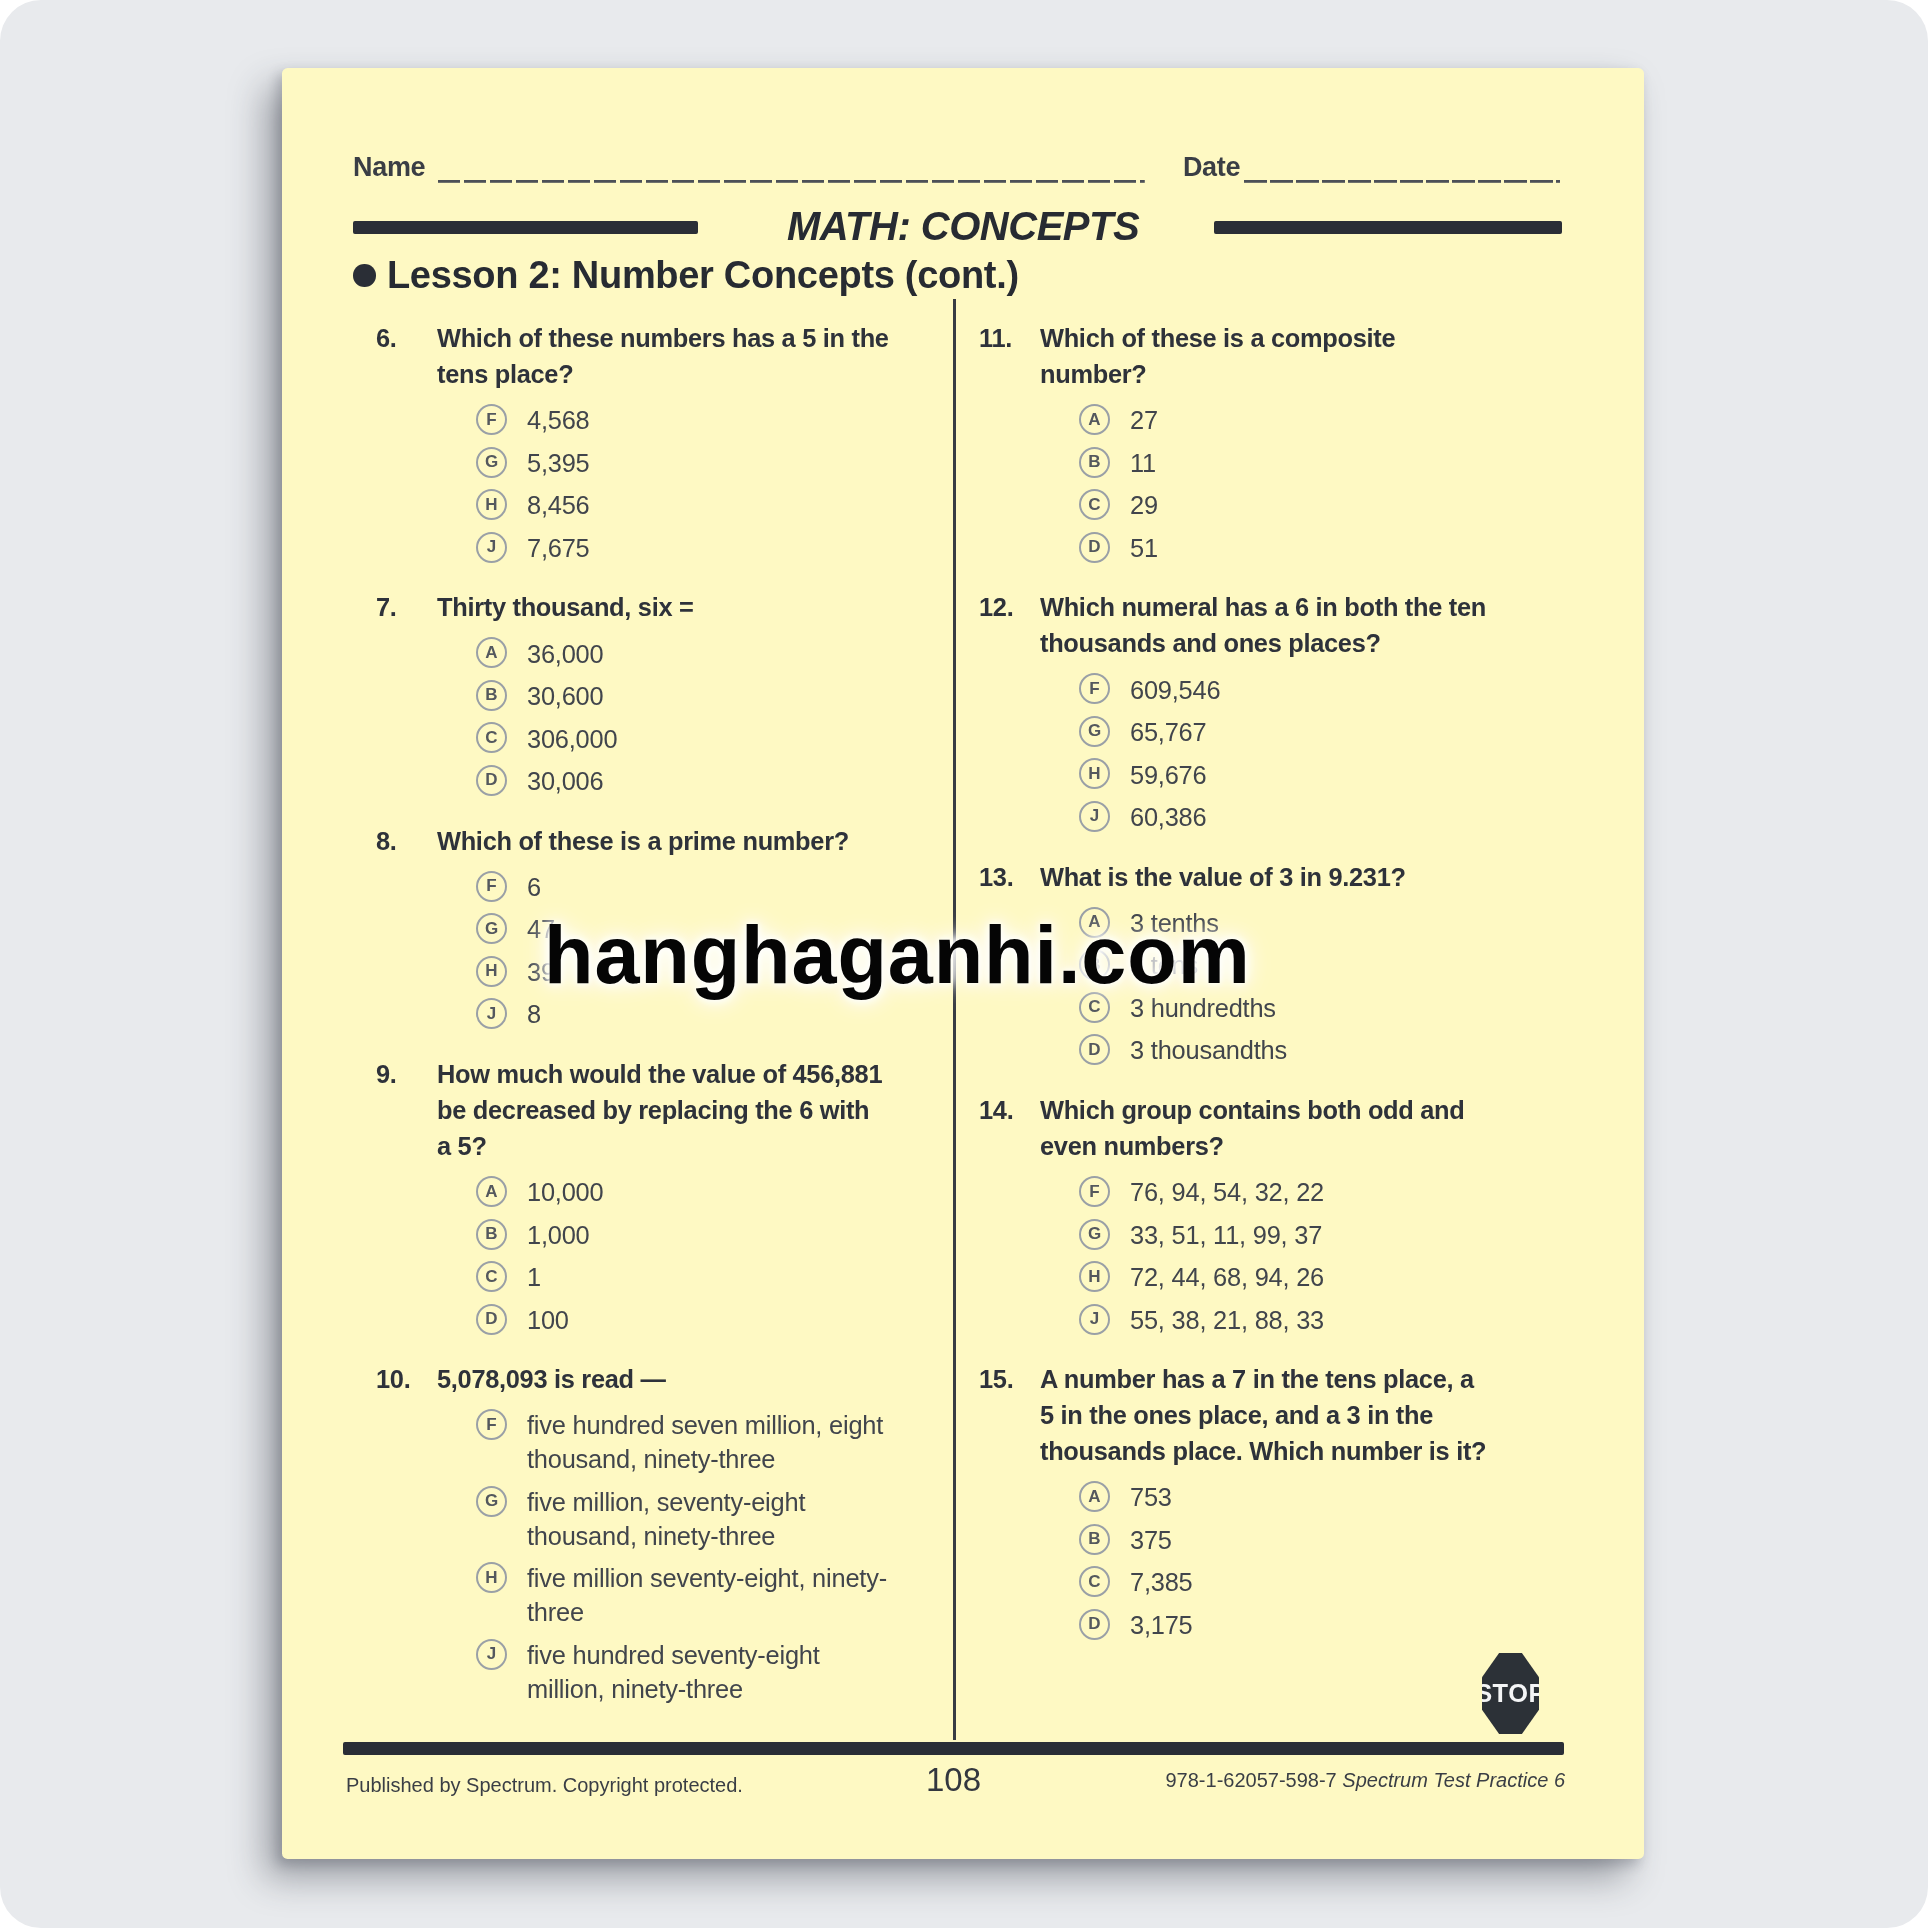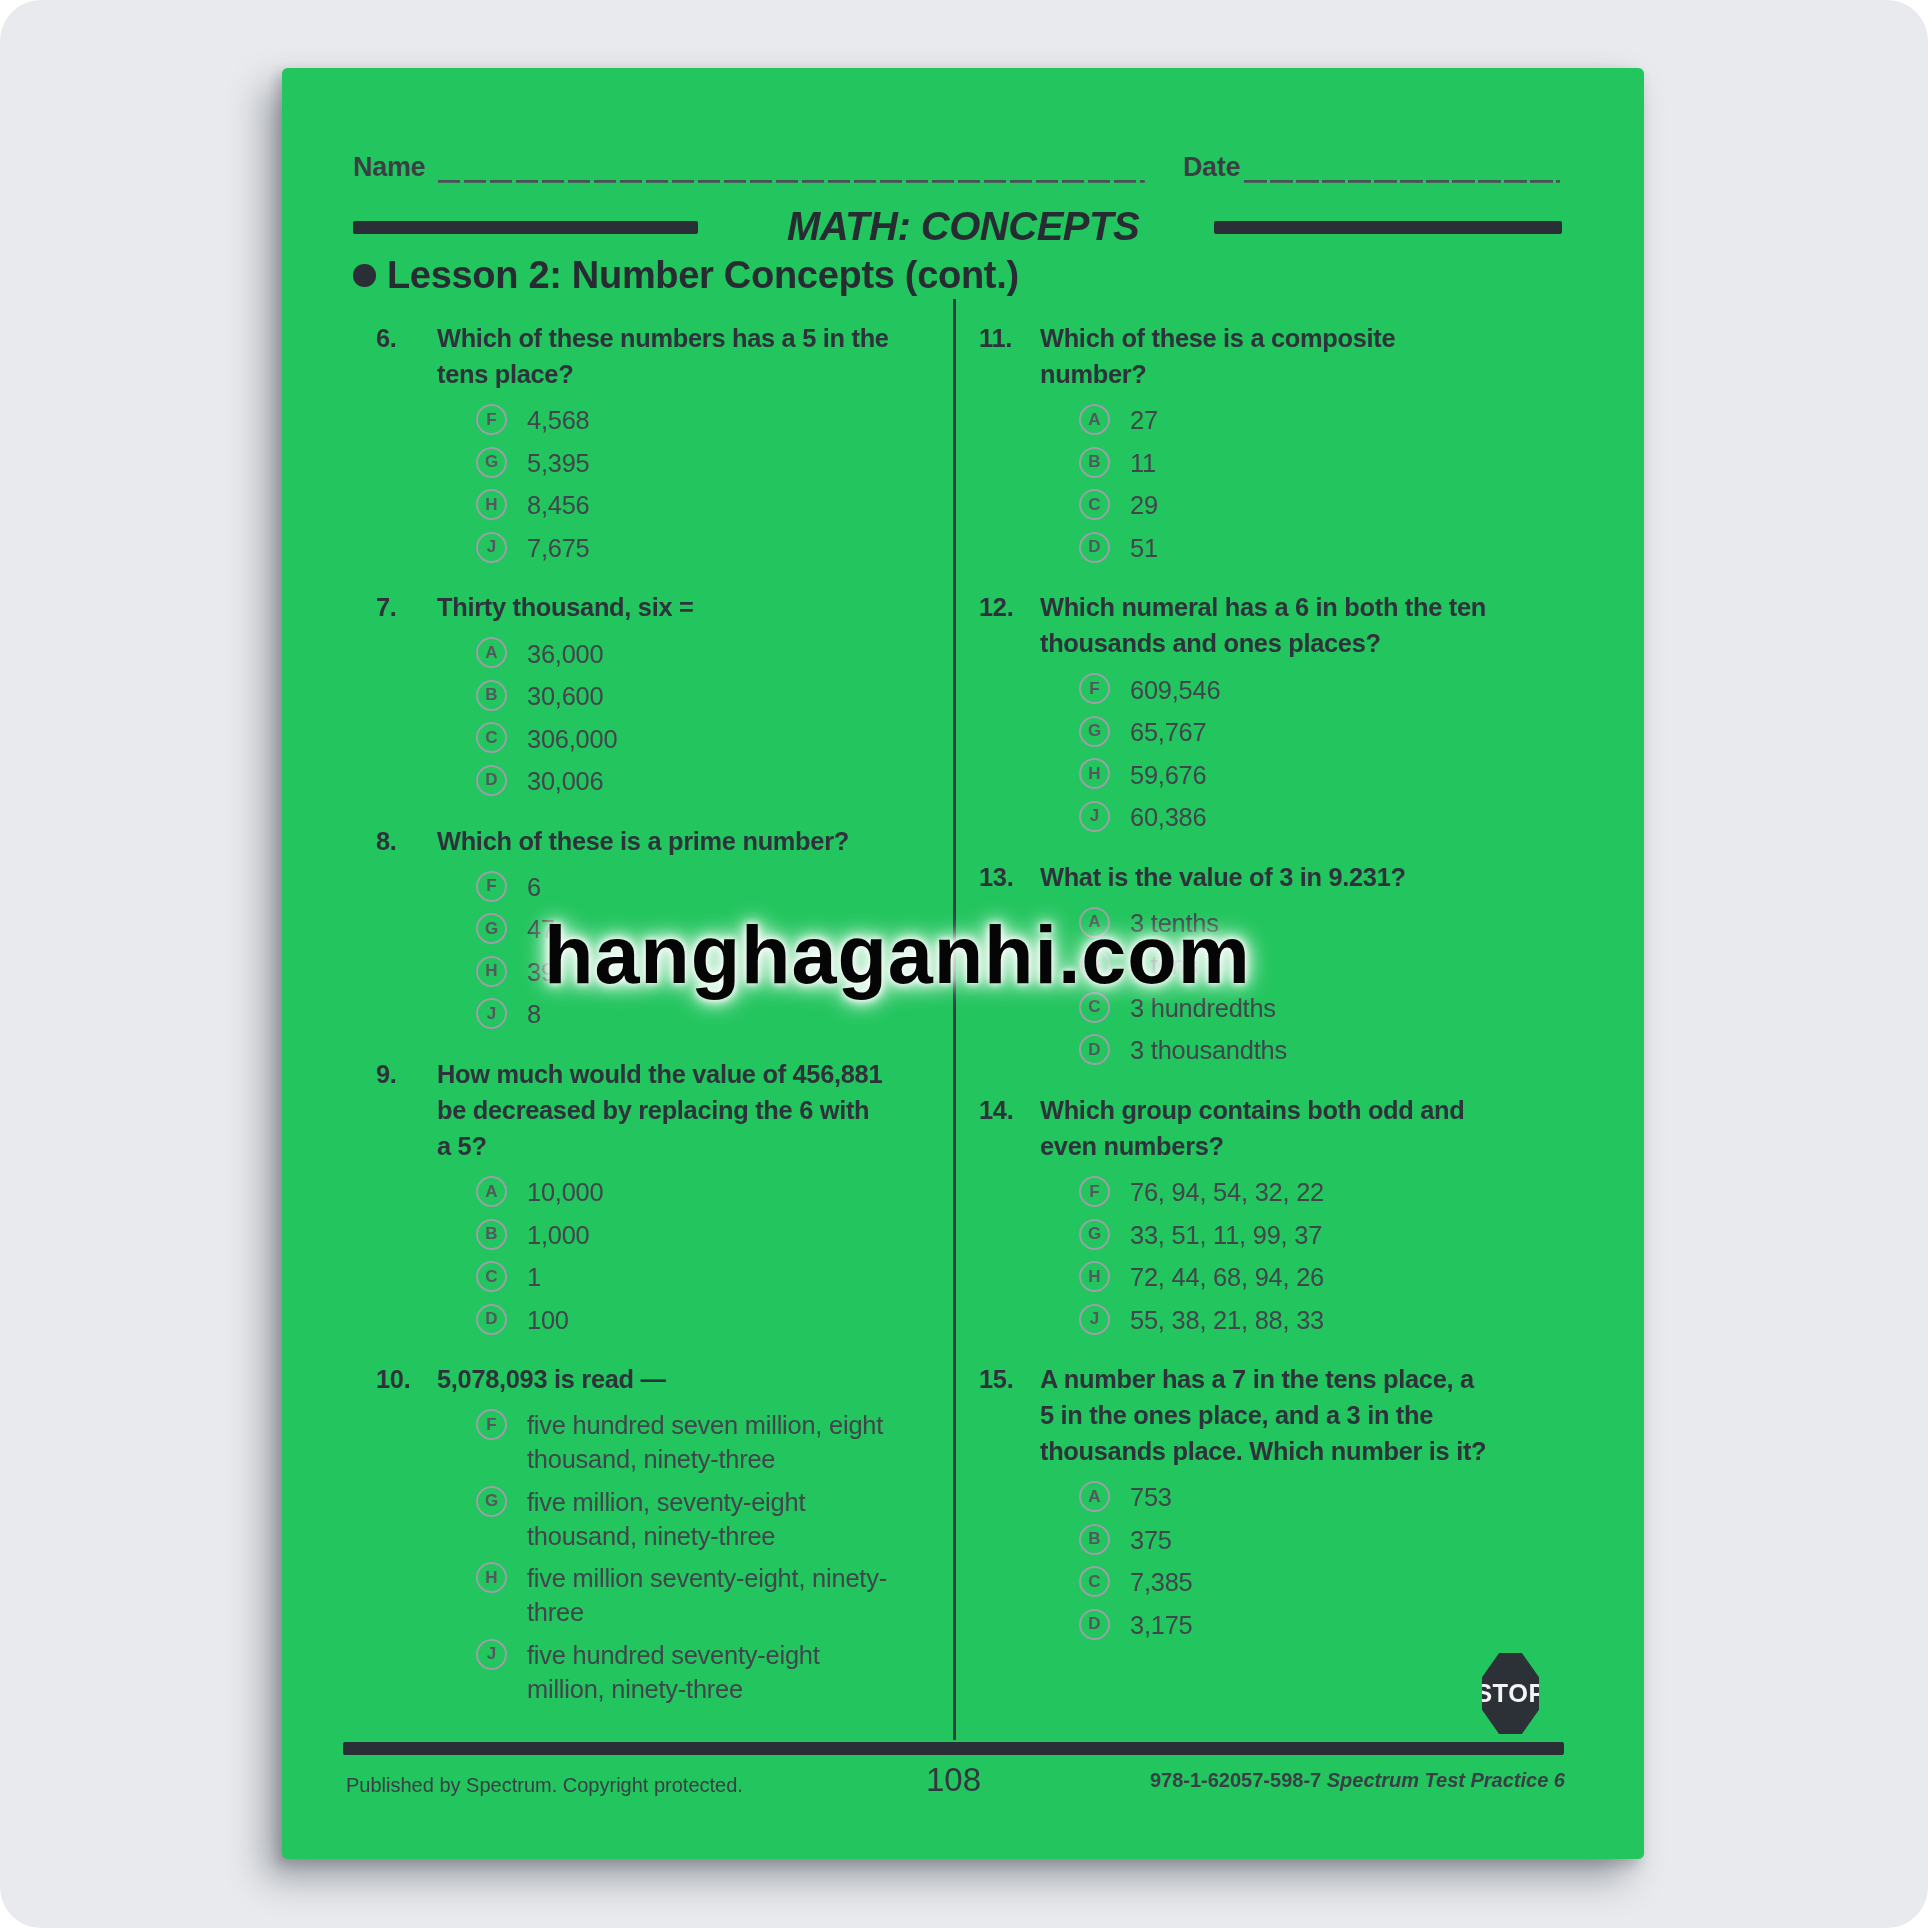--- a/index.html
+++ b/index.html
@@ -1,19 +1,19 @@
 <!DOCTYPE html>
 <html style="font-size:15px"><head>
 <meta charset="utf-8">
 <style>
   html,body{margin:0;padding:0;width:1928px;height:1928px;overflow:hidden;background:#ffffff;
     font-family:"Liberation Sans","DejaVu Sans",sans-serif;}
   .canvas{position:relative;width:1928px;height:1928px;}
   .backdrop{position:absolute;inset:0;background:#e8eaed;border-radius:41px;}
-  .page{position:absolute;left:282px;top:68px;width:1362px;height:1791px;background:#22c55e;
+  .page{position:absolute;left:282px;top:68px;width:1362px;height:1791px;background:#fef9c3;
     border-radius:5.6px;box-shadow:-17px 19px 36px rgba(45,50,62,.40),-4.7px 5.6px 11.3px rgba(45,50,62,.22);}
   
   .name-row{position:absolute;left:71px;top:83px;width:1207px;display:flex;align-items:flex-end;}
   .lbl{font-size:27px;font-weight:bold;color:#3a3e45;letter-spacing:-0.3px;line-height:32px;}
   .uline{height:28px;background:repeating-linear-gradient(90deg,#4c5057 0 22.6px,rgba(0,0,0,0) 22.6px 26px) bottom/100% 2.8px no-repeat;}
   .name-line{flex:1;margin-left:13px;margin-right:38px;}
   .date-line{width:316px;margin-left:3.8px;}
   .title-row{position:absolute;left:0;top:136px;width:1362px;height:47px;}
   .bar{position:absolute;top:17px;height:13px;background:#2a2e36;border-radius:1.9px;}
   .bar-left{left:71px;width:345px;}
@@ -43,21 +43,21 @@
     letter-spacing:0.9px;white-space:nowrap;z-index:5;
     text-shadow:0 0 6.6px #fff,0 0 13px #fff,0 0 21px rgba(255,255,255,.95),0 0 28px rgba(255,255,255,.85);}
   
   .stop{position:absolute;left:1200px;top:1585px;width:57px;height:81px;background:#2c3137;
     clip-path:polygon(30% 0,70% 0,100% 30%,100% 70%,70% 100%,30% 100%,0 70%,0 30%);
     display:flex;align-items:center;justify-content:center;}
   .stop span{color:#f4f5f6;font-size:25.4px;font-weight:bold;letter-spacing:0.5px;}
   .footer-bar{position:absolute;left:61px;top:1674px;width:1221px;height:13px;background:#2a2e36;border-radius:1.9px;}
   .f-left{position:absolute;left:64px;top:1706px;font-size:20px;color:#3a3e45;}
   .f-center{position:absolute;left:596px;top:1693px;width:151px;text-align:center;font-size:33px;color:#33373e;}
-  .f-right{position:absolute;right:79px;top:1701px;font-size:20px;color:#3a3e45;font-weight:bold;}
+  .f-right{position:absolute;right:79px;top:1701px;font-size:20px;color:#3a3e45;}
   .f-right i{font-style:italic;}
 </style>
 </head>
 <body>
 
 <div class="canvas">
   <div class="backdrop"></div>
 
   <div class="page">
 

